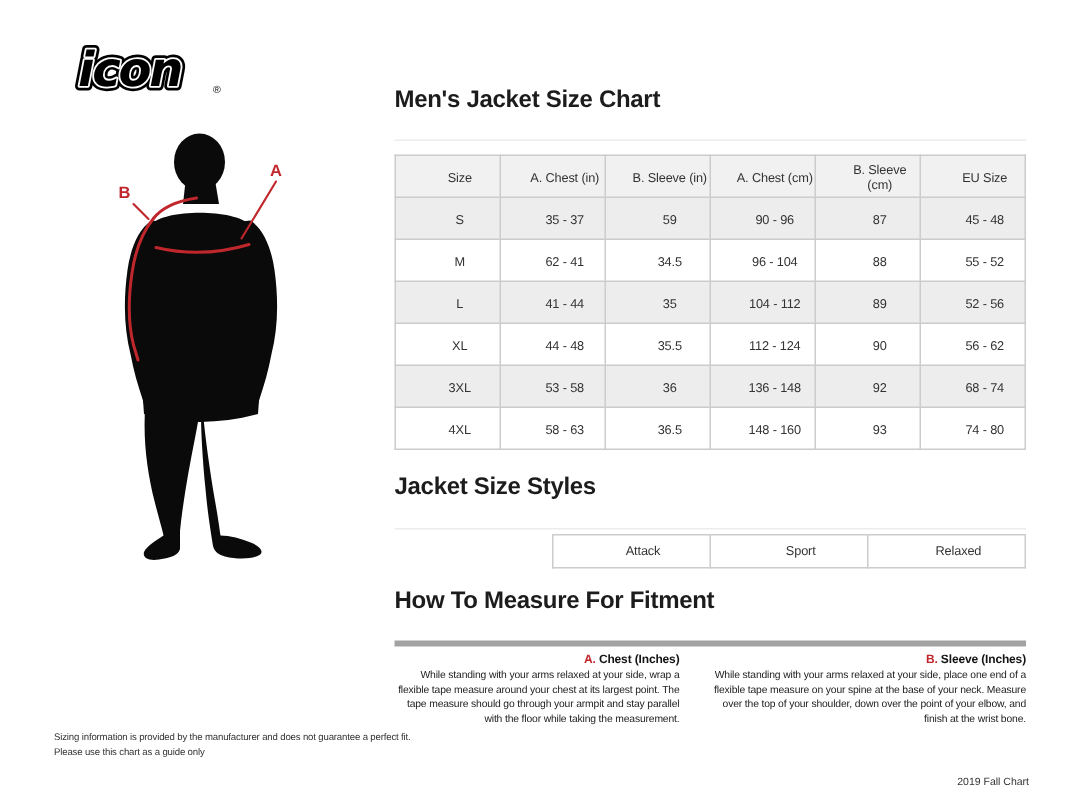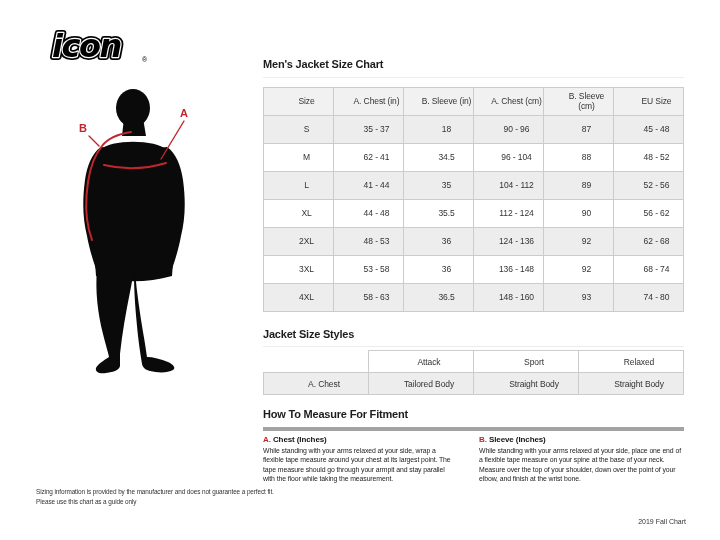--- a/index.html
+++ b/index.html
@@ -7,43 +7,43 @@
   html,body { width:720px; height:540px; }
   body { background:#fff; font-family:"Liberation Sans", sans-serif; color:#222; overflow:hidden; }
   .page { position:relative; width:720px; height:540px; background:#fff; }
 
   .logo { position:absolute; left:46px; top:28px; }
 
   .figure { position:absolute; left:40px; top:80px; }
 
   .content { position:absolute; left:263px; top:58px; width:421px; }
 
-  .section-title { font-size:11px; font-weight:700; color:#1c1c1c; letter-spacing:-0.2px;
-                   padding-bottom:6px; border-bottom:1px solid #ececec; line-height:1.15; }
+  .section-title { font-size:16px; font-weight:700; color:#1c1c1c; letter-spacing:-0.2px;
+                   padding-bottom:17px; border-bottom:1px solid #ececec; line-height:1.15; }
 
   table { width:100%; border-collapse:collapse; table-layout:fixed; }
   th, td { border:1px solid var(--border); text-align:center; vertical-align:middle;
            font-size:8.5px; font-weight:400; color:#333; letter-spacing:-0.1px;padding-left:16px; }
 
   .size-table { margin-top:9px; }
   .size-table th, .size-table td { height:28px; }
   .size-table thead th { background:var(--headgray); }
   .size-table tbody tr:nth-child(odd) td { background:var(--rowgray); }
   .size-table tbody tr:nth-child(even) td { background:#fff; }
 
   .styles-title { margin-top:16px; }
   .styles-table { margin-top:3px; }
   .styles-table th, .styles-table td { height:22px; }
   .styles-table thead th { background:#fff;border-radius:11px; }
   .styles-table thead th.blank { border:none; background:transparent; }
   .styles-table tbody tr:nth-child(1) td { background:var(--rowgray); }
   .styles-table tbody tr:nth-child(2) td { background:#fff; }
 
   .measure-title { margin-top:13px; border-bottom:4px solid #a3a3a3; }
-  .measure-cols { display:flex; gap:26px; margin-top:4px; }
+  .measure-cols { display:flex; gap:14px; margin-top:4px;text-align:right; }
   .measure-col-a { width:190px; flex:0 0 auto; }
   .measure-col-b { flex:1 1 auto; }
   .measure-heading { font-size:8px; font-weight:700; color:#141414; letter-spacing:-0.1px; }
   .measure-letter { color:var(--accent); }
   .measure-body { font-size:6.9px; line-height:1.38; color:#222; margin-top:2px; letter-spacing:-0.1px; }
 
   .disclaimer { position:absolute; left:36px; top:487px; width:240px; font-size:6.4px;
                 line-height:1.55; color:#333; letter-spacing:-0.1px; }
   .disclaimer span { display:block; white-space:nowrap; }
 
@@ -110,58 +110,50 @@
             <th>B. Sleeve (in)</th>
             <th>A. Chest (cm)</th>
             <th>B. Sleeve (cm)</th>
             <th>EU Size</th>
           </tr>
         </thead>
       <tbody>
           <tr>
             <td>S</td>
             <td>35 - 37</td>
-            <td>18</td>
+            <td>59</td>
             <td>90 - 96</td>
             <td>87</td>
             <td>45 - 48</td>
           </tr>
           <tr>
             <td>M</td>
             <td>62 - 41</td>
             <td>34.5</td>
             <td>96 - 104</td>
             <td>88</td>
-            <td>48 - 52</td>
+            <td>55 - 52</td>
           </tr>
           <tr>
             <td>L</td>
             <td>41 - 44</td>
             <td>35</td>
             <td>104 - 112</td>
             <td>89</td>
             <td>52 - 56</td>
           </tr>
           <tr>
             <td>XL</td>
             <td>44 - 48</td>
             <td>35.5</td>
             <td>112 - 124</td>
             <td>90</td>
             <td>56 - 62</td>
           </tr>
           <tr>
-            <td>2XL</td>
-            <td>48 - 53</td>
-            <td>36</td>
-            <td>124 - 136</td>
-            <td>92</td>
-            <td>62 - 68</td>
-          </tr>
-          <tr>
             <td>3XL</td>
             <td>53 - 58</td>
             <td>36</td>
             <td>136 - 148</td>
             <td>92</td>
             <td>68 - 74</td>
           </tr>
           <tr>
             <td>4XL</td>
             <td>58 - 63</td>
@@ -178,26 +170,20 @@
     <table class="styles-table">
       <thead>
           <tr>
             <th class="blank"></th>
             <th>Attack</th>
             <th>Sport</th>
             <th>Relaxed</th>
           </tr>
         </thead>
       <tbody>
-          <tr>
-            <td>A. Chest</td>
-            <td>Tailored Body</td>
-            <td>Straight Body</td>
-            <td>Straight Body</td>
-          </tr>
         </tbody>
     </table>
 
     <div class="section-title measure-title">How To Measure For Fitment</div>
 
     <div class="measure-cols">
       <div class="measure-col-a">
         <div class="measure-heading">
           <span class="measure-letter">A.</span>
           <span>Chest (Inches)</span>

